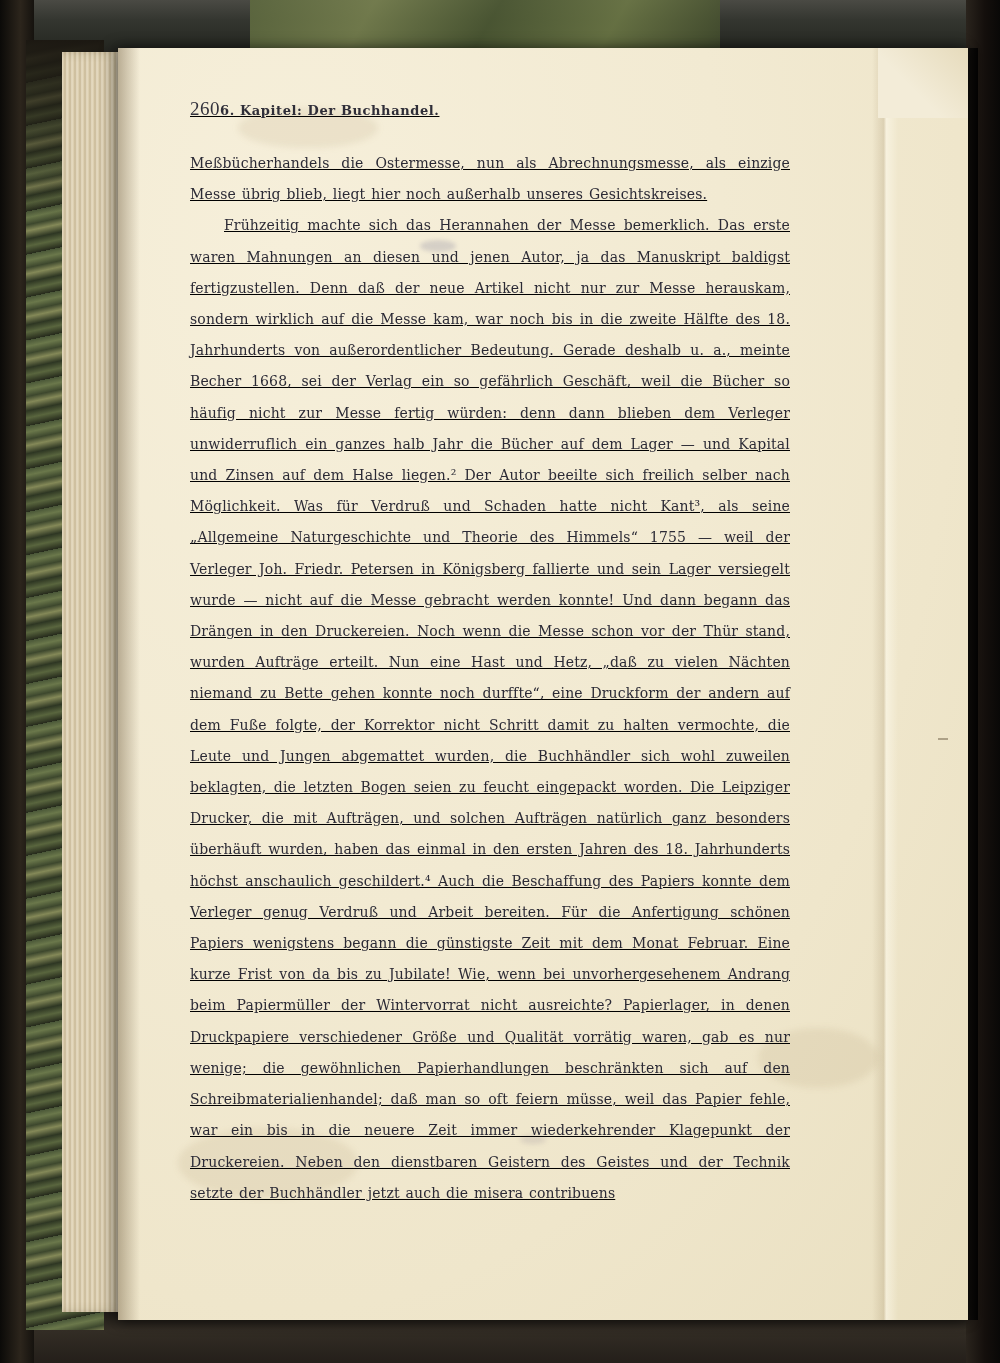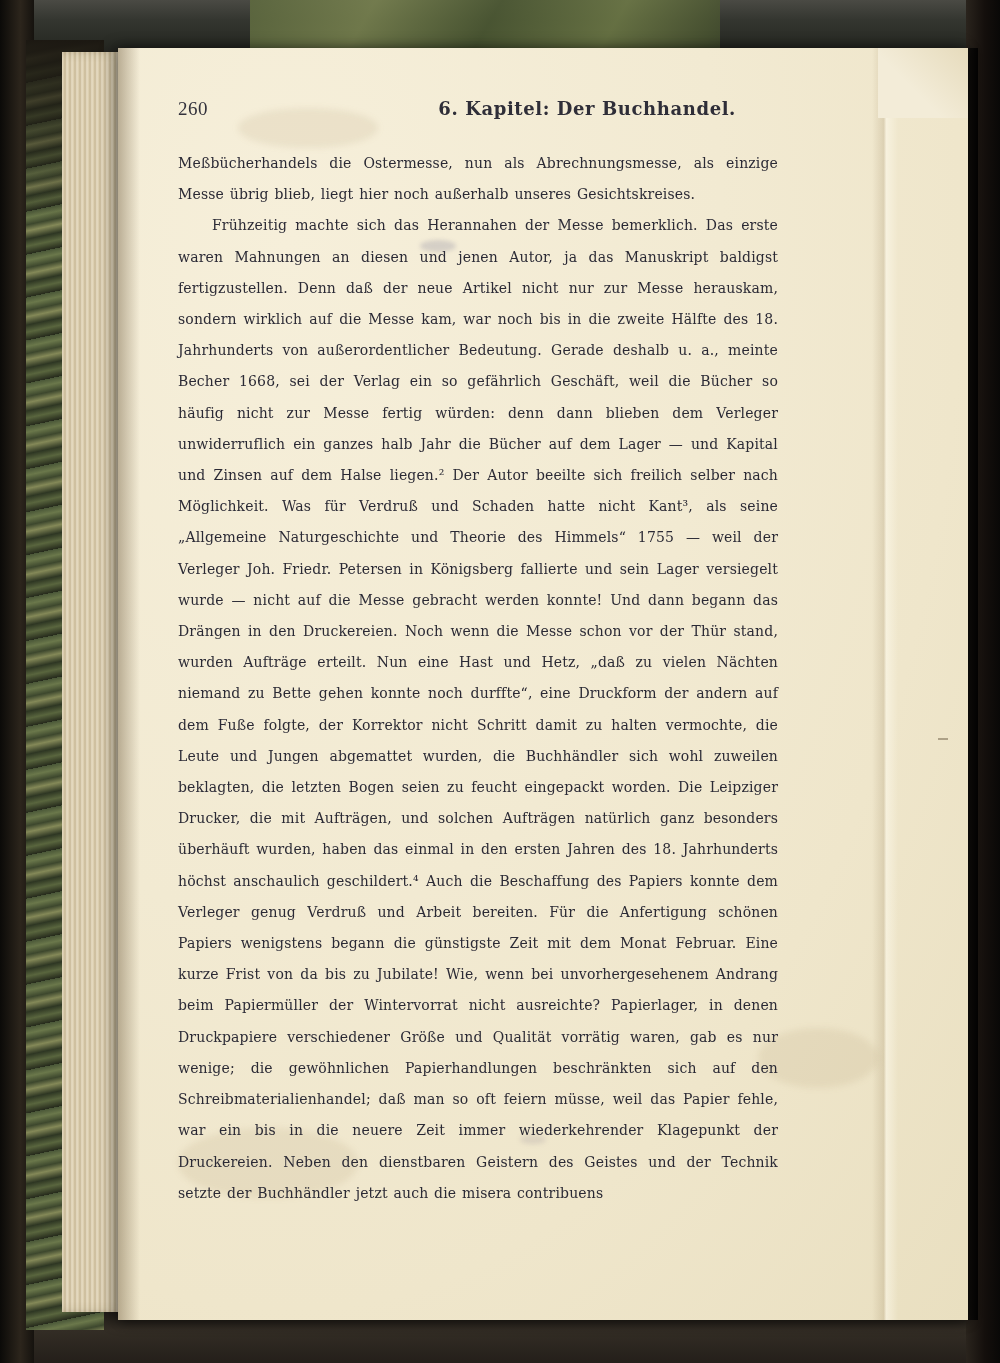--- a/index.html
+++ b/index.html
@@ -110,42 +110,43 @@
     position: absolute;
     pointer-events: none;
     border-radius: 50%;
     background: rgba(150,120,70,.10);
     filter: blur(3px);
   }
 
   
   .text-col {
     position: absolute;
-    left: 178px;
+    left: 190px;
     top: 98px;
     width: 600px;
+    text-decoration: underline;
   }
   .head-row {
     display: flex;
     align-items: baseline;
     margin-bottom: 28px;
     color: #2a2a33;
   }
   .folio {
     font-family: "Liberation Serif", serif;
     font-size: 19px;
     letter-spacing: .5px;
     color: #33323c;
   }
   .running-head {
     flex: 1;
-    text-align: right;
+    text-align: left;
     padding-right: 42px;
     font-family: "DejaVu Serif", serif;
-    font-size: 18px;
+    font-size: 13px;
     font-weight: 700;
     letter-spacing: .6px;
     color: #2f2e38;
   }
 
   .body-text {
     font-family: "DejaVu Serif", serif;
     font-size: 14px;
     line-height: 31.2px;
     text-align: justify;

